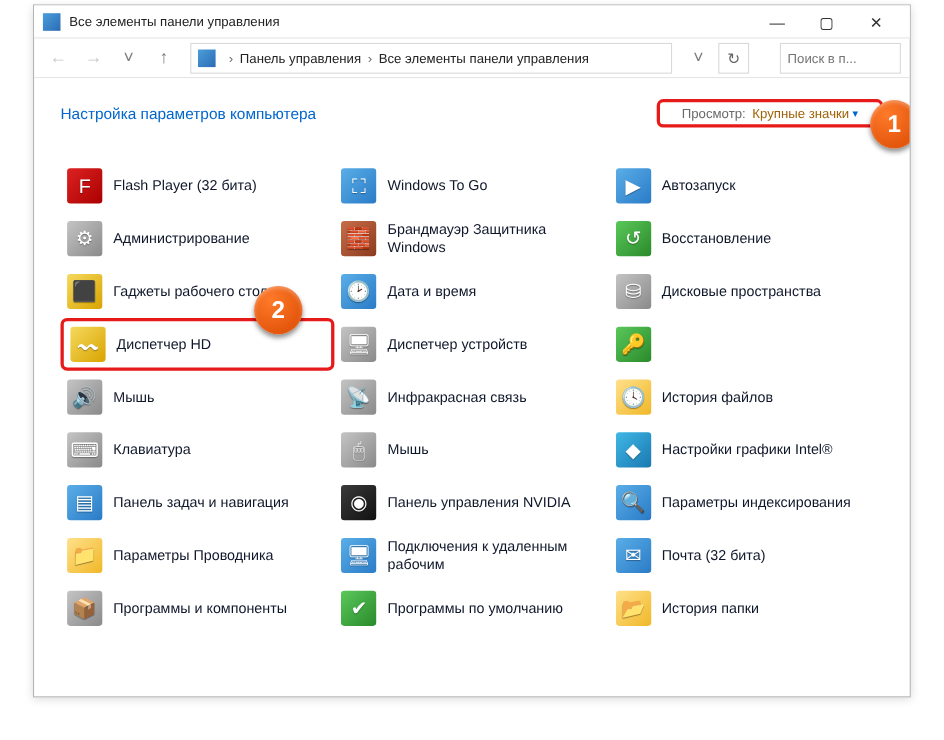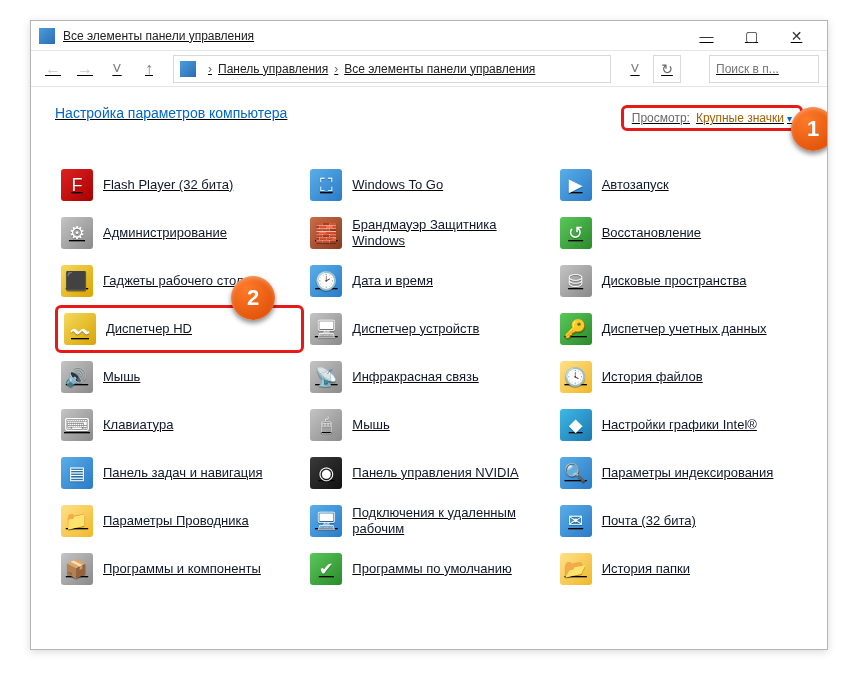--- a/index.html
+++ b/index.html
@@ -1,37 +1,37 @@
 <!DOCTYPE html>
 <html><head>
   <meta charset="utf-8">
   <style>
     * { box-sizing: border-box; margin: 0; padding: 0; font-family: 'Segoe UI', Tahoma, sans-serif; }
     body { background: #fff; width: 858px; height: 673px; position: relative; overflow: hidden; }
-    .window { position: absolute; left: 30px; top: 20px; width: 798px; height: 630px; border: 1px solid #b5b5b5; background: #fff; box-shadow: 0 2px 8px rgba(0,0,0,0.15); text-decoration: underline; }
+    .window { position: absolute; left: 30px; top: 4px; width: 798px; height: 630px; border: 1px solid #b5b5b5; background: #fff; box-shadow: 0 2px 8px rgba(0,0,0,0.15); }
     .titlebar { height: 30px; display: flex; align-items: center; padding: 0 8px; background: #fff; border-bottom: 1px solid #e5e5e5; }
     .titlebar-icon { width: 16px; height: 16px; background: linear-gradient(135deg, #4a9eda, #2c6bb5); margin-right: 8px; }
     .titlebar-text { font-size: 12px; color: #222; flex: 1; }
     .titlebar-btns { display: flex; }
     .titlebar-btn { width: 45px; height: 30px; display: flex; align-items: center; justify-content: center; font-size: 14px; color: #333; cursor: pointer; }
 
     .navbar { height: 36px; display: flex; align-items: center; padding: 0 8px; border-bottom: 1px solid #e5e5e5; gap: 4px; }
     .nav-btn { width: 28px; height: 28px; display: flex; align-items: center; justify-content: center; font-size: 16px; color: #7c7c7c; cursor: pointer; }
     .nav-btn.disabled { color: #c8c8c8; }
     .breadcrumb { flex: 1; height: 28px; border: 1px solid #d9d9d9; display: flex; align-items: center; padding: 0 6px; margin: 0 6px; font-size: 12px; color: #222; overflow: hidden; }
     .bc-icon { width: 16px; height: 16px; background: linear-gradient(135deg, #4a9eda, #2c6bb5); margin-right: 6px; flex-shrink: 0; }
     .bc-sep { margin: 0 6px; color: #666; }
     .bc-item { white-space: nowrap; }
     .refresh-btn { width: 28px; height: 28px; display: flex; align-items: center; justify-content: center; color: #666; cursor: pointer; border: 1px solid #d9d9d9; font-size: 14px; }
     .searchbox { width: 110px; height: 28px; border: 1px solid #d9d9d9; padding: 0 6px; font-size: 12px; color: #6d6d6d; margin-left: 24px; }
 
     .content { padding: 18px 24px 8px 24px; position: relative; height: calc(100% - 66px); overflow: hidden; }
-    .header-row { display: flex; align-items: flex-start; margin-bottom: 28px; height: 28px; }
+    .header-row { display: flex; align-items: center; margin-bottom: 28px; height: 28px; }
     .page-title { color: #0066cc; font-size: 14px; font-weight: 400; }
-    .view-by { margin-left: auto; font-size: 12px; display: flex; align-items: center; position: relative; border: 3px solid #e71a1a; border-radius: 6px; padding: 3px 8px; }
+    .view-by { margin-left: auto; font-size: 12px; display: flex; align-items: center; position: relative; border: 3px solid #e71a1a; border-radius: 6px; padding: 3px 20px; }
     .view-label { color: #6a6a6a; margin-right: 6px; }
     .view-value { color: #a16207; cursor: pointer; }
     .view-caret { color: #0066cc; font-size: 10px; margin-left: 3px; }
 
     .grid { display: grid; grid-template-columns: repeat(3, 1fr); grid-auto-rows: 48px; gap: 0; }
     .item { display: flex; align-items: center; padding: 4px 6px; cursor: pointer; position: relative; }
     .item-icon { width: 32px; height: 32px; margin-right: 10px; flex-shrink: 0; display: flex; align-items: center; justify-content: center; border-radius: 3px; }
     .item-label { font-size: 13px; color: #0f172a; line-height: 1.25; word-break: break-word; }
     .item.highlighted { border: 3px solid #e71a1a; border-radius: 6px; }
 
@@ -154,21 +154,20 @@
         <div class="item">
           <div class="item-icon ic-grey">
             <span class="icon-glyph">🖥</span>
           </div>
           <div class="item-label">Диспетчер устройств</div>
         </div>
         <div class="item">
           <div class="item-icon ic-green">
             <span class="icon-glyph">🔑</span>
           </div>
-          <div class="item-label">Диспетчер учетных данных</div>
         </div>
         <div class="item">
           <div class="item-icon ic-grey">
             <span class="icon-glyph">🔊</span>
           </div>
           <div class="item-label">Мышь</div>
         </div>
         <div class="item">
           <div class="item-icon ic-grey">
             <span class="icon-glyph">📡</span>

